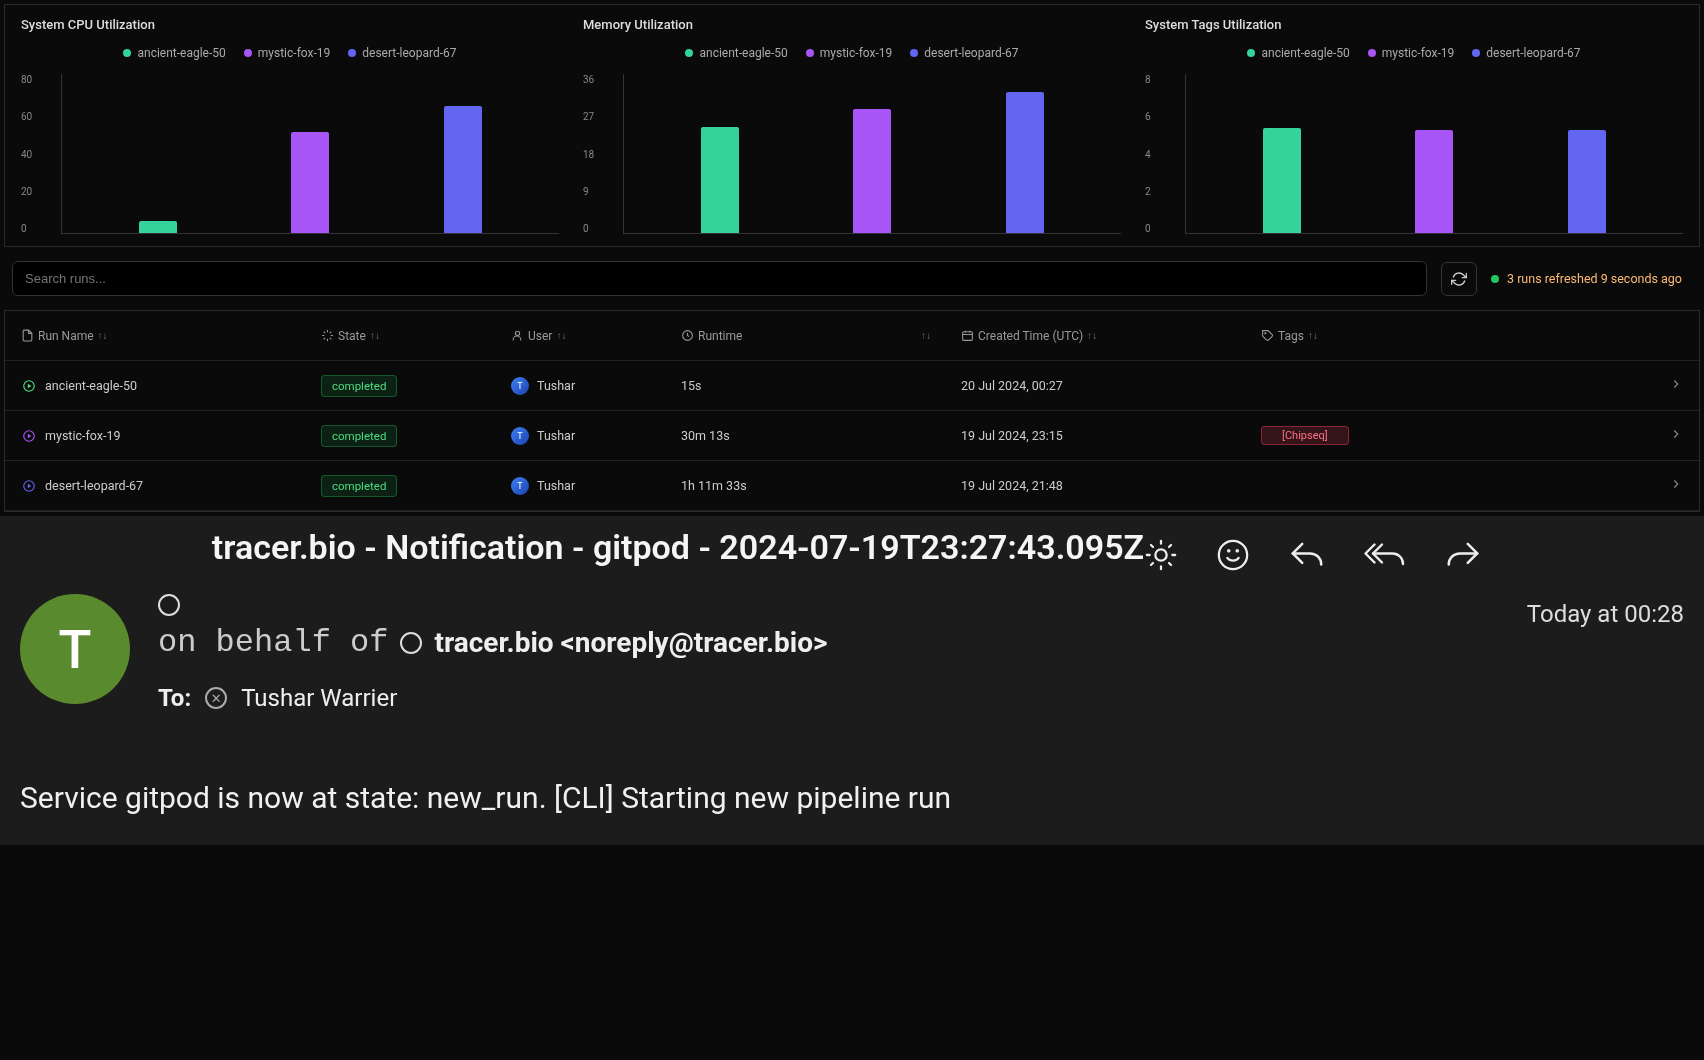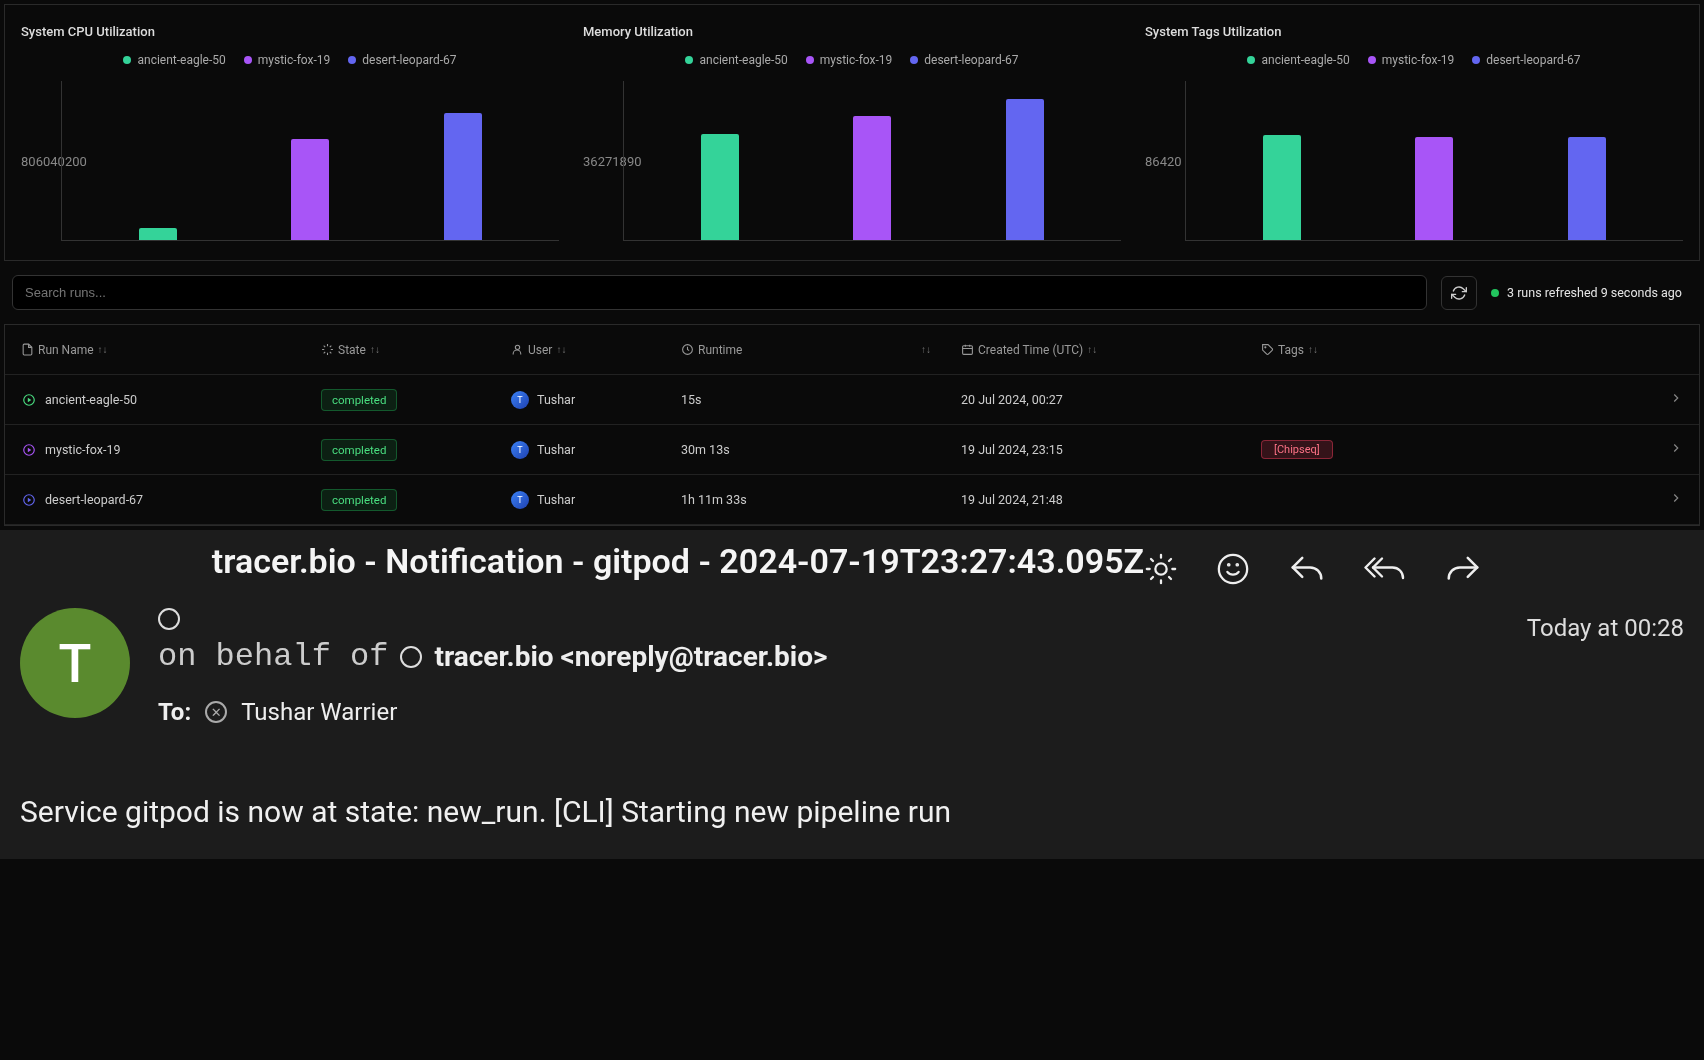--- a/index.html
+++ b/index.html
@@ -7,21 +7,21 @@
     background: #0a0a0a;
     color: #e5e5e5;
     font-family: -apple-system, BlinkMacSystemFont, "Segoe UI", Roboto, sans-serif;
     font-size: 13px;
     width: 1704px;
   }
 
   
   .charts-row {
     display: flex;
-    padding: 11px 4px;
+    padding: 4px 4px;
     gap: 0;
     border: 1px solid #2a2a2a;
     margin: 4px;
   }
   .chart-panel {
     flex: 1;
     padding: 8px 12px;
   }
   .chart-title {
     font-size: 13px;
@@ -40,25 +40,25 @@
   .legend-item { display: flex; align-items: center; gap: 6px; }
   .legend-dot { width: 8px; height: 8px; border-radius: 50%; }
   .chart-body {
     position: relative;
     height: 160px;
     display: flex;
   }
   .y-axis {
     width: 40px;
     display: flex;
-    flex-direction: row;
+    flex-direction: column;
     justify-content: space-between;
-    align-items: center;
+    align-items: flex-start;
     padding-right: 8px;
-    font-size: 13px;
+    font-size: 10px;
     color: #888;
     height: 100%;
   }
   .bars-area {
     flex: 1;
     display: flex;
     align-items: flex-end;
     justify-content: space-around;
     border-left: 1px solid #333;
     border-bottom: 1px solid #333;
@@ -96,21 +96,21 @@
     display: flex;
     align-items: center;
     justify-content: center;
     color: #ccc;
     cursor: pointer;
   }
   .refresh-status {
     display: flex;
     align-items: center;
     gap: 8px;
-    color: #e5e5e5;
+    color: #fdba74;
     font-size: 12.5px;
     padding-right: 10px;
   }
   .status-dot {
     width: 8px; height: 8px; border-radius: 50%;
     background: #22c55e;
   }
 
   
   .runs-table {
@@ -151,21 +151,21 @@
   .user-avatar {
     width: 18px; height: 18px; border-radius: 50%;
     background: linear-gradient(135deg,#3b82f6,#1e40af);
     display: inline-flex; align-items: center; justify-content: center;
     font-size: 9px; color: #fff;
   }
   .tag-chip {
     background: rgba(244,63,94,0.18);
     border: 1px solid rgba(244,63,94,0.45);
     color: #fb7185;
-    padding: 2px 12px;
+    padding: 2px 20px;
     border-radius: 4px;
     font-size: 11px;
   }
   .chevron-cell { text-align: right; color: #888; }
 
   
   .email-pane {
     background: #1c1c1c;
     padding: 10px 20px 30px 20px;
     color: #eee;

